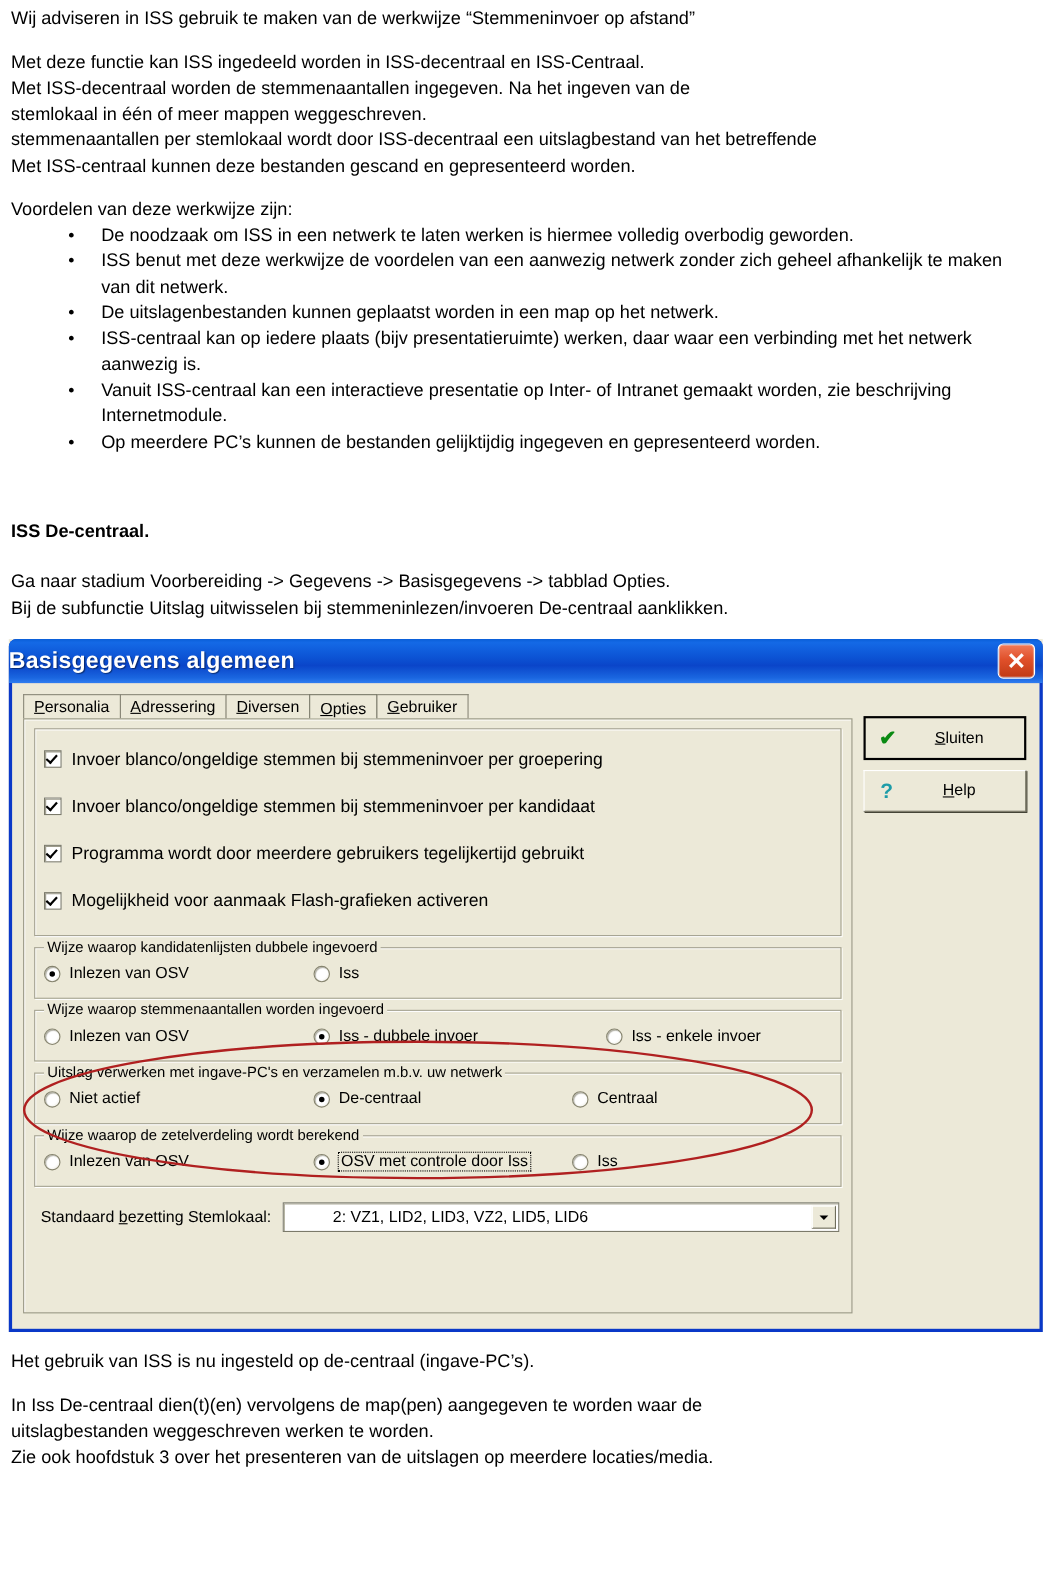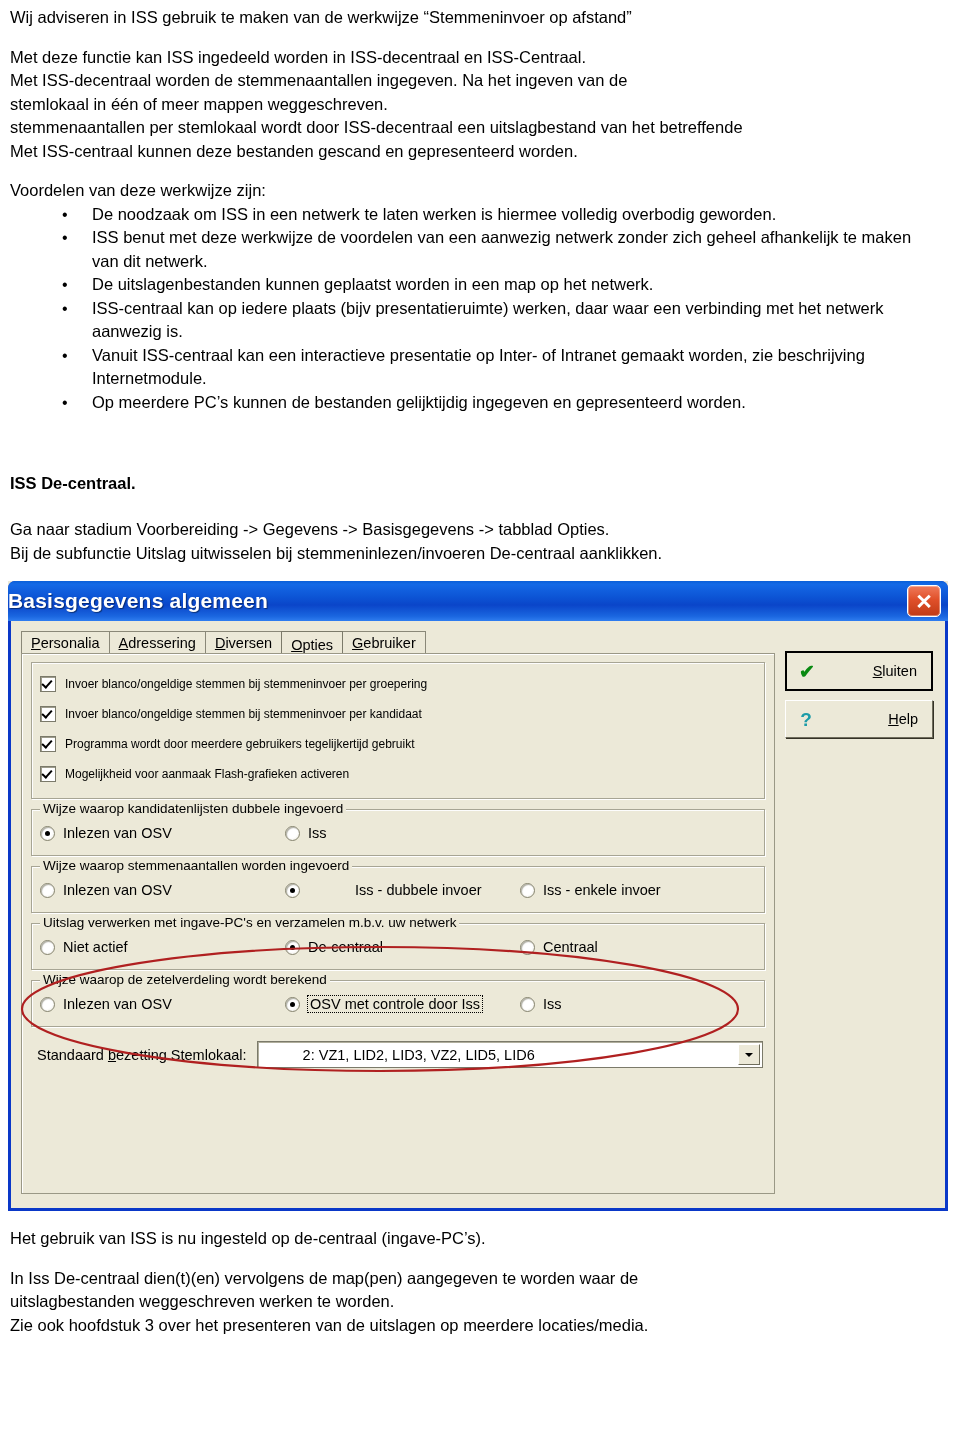--- a/index.html
+++ b/index.html
@@ -192,23 +192,24 @@
     top: -9px;
     left: 8px;
     background: #ece9d8;
     padding: 0 3px;
     font-size: 13.5px;
     white-space: nowrap;
   }
 
   .chk-row {
     display: flex;
-    align-items: center;
+    align-items: flex-start;
     height: 30px;
-    font-size: 12px;
+    font-size: 16px;
+    margin-top: 13px;
   }
   .checkbox {
     width: 14px;
     height: 14px;
     background: #ffffff;
     border: 1px solid #7b7a6a;
     box-shadow: inset 1px 1px 0 #9e9c8c;
     margin-right: 9px;
     position: relative;
     flex: none;
@@ -335,21 +336,21 @@
   }
   .xpbtn .btnicon {
     width: 40px;
     text-align: center;
     font-size: 19px;
     font-weight: bold;
     line-height: 1;
   }
   .xpbtn .btntext {
     flex: 1;
-    text-align: right;
+    text-align: center;
     padding-right: 14px;
   }
   .check-glyph { color: #0a8a12; font-size: 22px; }
   .q-glyph { color: #1d9ca8; font-size: 22px; font-weight: bold; }
 
   
   .annot-ellipse {
     position: absolute;
     pointer-events: none;
     left: 0;
@@ -496,21 +497,21 @@
             </div>
           </div>
 
           <div class="groupbox">
             <div class="gb-legend">Wijze waarop stemmenaantallen worden ingevoerd</div>
             <div class="radio-row">
               <span class="radio-item" style="width:245px;">
                 <span class="radio"></span>
                 <span class="radio-label">Inlezen van OSV</span>
               </span>
-              <span class="radio-item" style="width:235px;gap:47px;">
+              <span class="radio-item" style="width:266px;">
                 <span class="radio sel"></span>
                 <span class="radio-label">Iss - dubbele invoer</span>
               </span>
               <span class="radio-item">
                 <span class="radio"></span>
                 <span class="radio-label">Iss - enkele invoer</span>
               </span>
             </div>
           </div>
 

